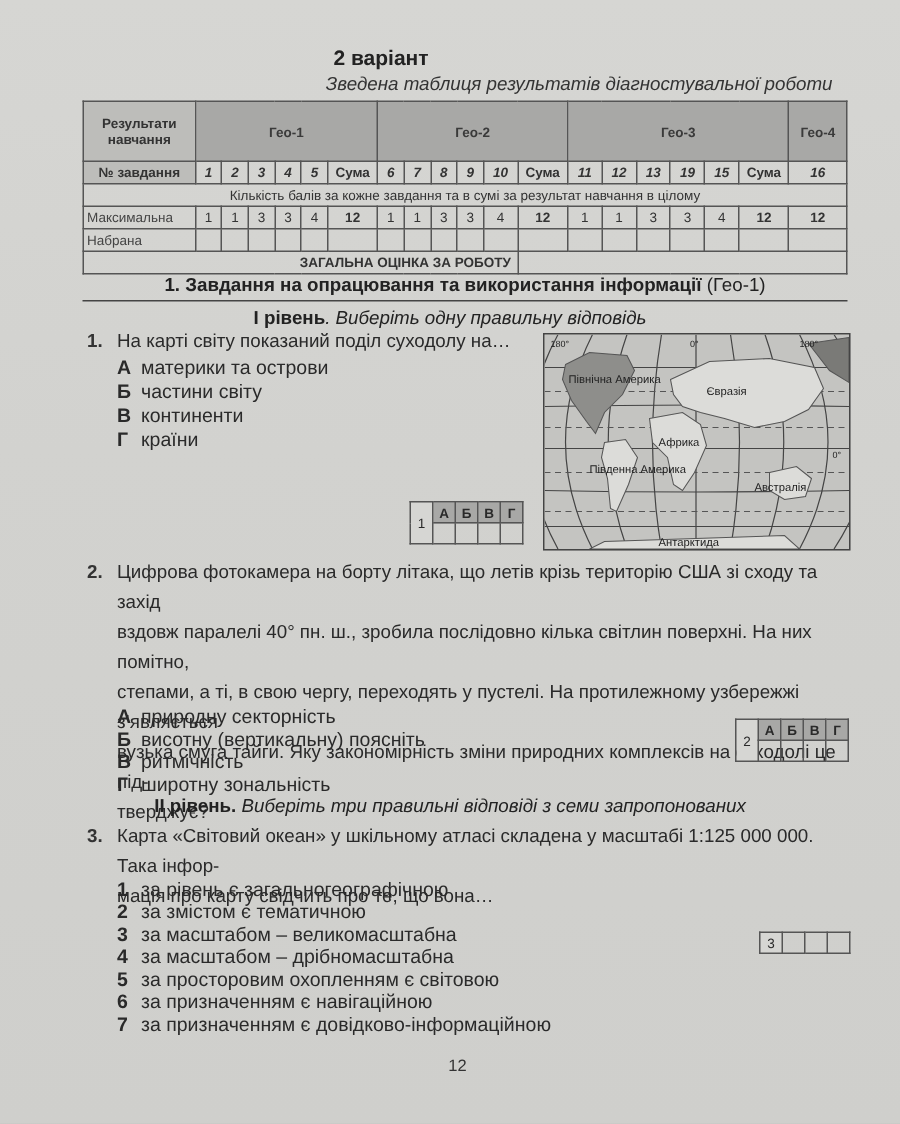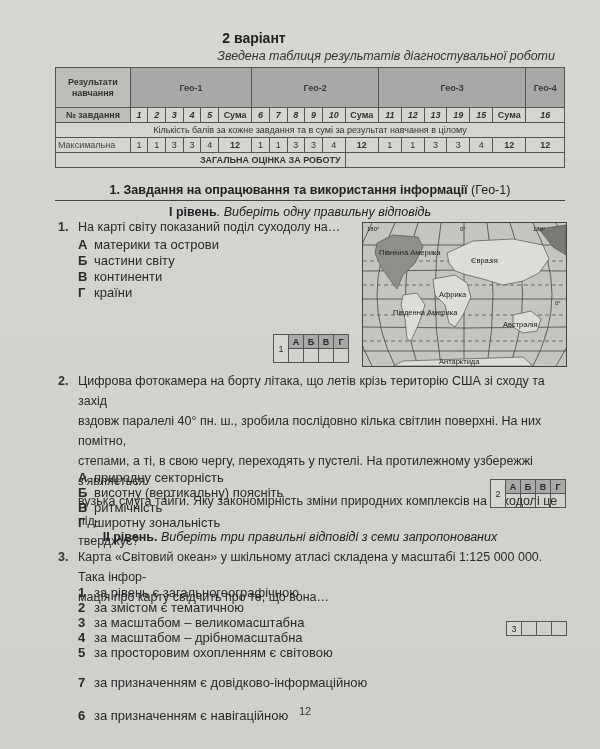--- a/index.html
+++ b/index.html
@@ -151,20 +151,42 @@
       <td>3</td>
       <td>4</td>
       <td class="bold">12</td>
       <td>1</td>
       <td>1</td>
       <td>3</td>
       <td>3</td>
       <td>4</td>
       <td class="bold">12</td>
       <td class="bold">12</td>
+    </tr>
+    <tr>
+      <td class="lbl">Набрана</td>
+      <td></td>
+          <td></td>
+          <td></td>
+          <td></td>
+          <td></td>
+          <td></td>
+      <td></td>
+          <td></td>
+          <td></td>
+          <td></td>
+          <td></td>
+          <td></td>
+      <td></td>
+          <td></td>
+          <td></td>
+          <td></td>
+          <td></td>
+          <td></td>
+      <td></td>
     </tr>
     <tr>
       <td colspan="12" class="bold" style="text-align:right;padding-right:4px;">ЗАГАЛЬНА ОЦІНКА ЗА РОБОТУ</td>
       <td colspan="8"></td>
     </tr>
   </tbody>
     </table>
 
   <div class="section-title">
     <span>1. Завдання на опрацювання та використання інформації</span>
@@ -291,21 +313,21 @@
   <div class="q-text" style="left:78px;top:547px;width:490px;">
     <div>Карта «Світовий океан» у шкільному атласі складена у масштабі 1:125 000 000. Така інфор-</div>
     <div>мація про карту свідчить про те, що вона…</div>
   </div>
   <div class="q3opts">
     <div class="opt" style="left:78px;top:585px;"><span class="key">1</span><span>за рівень є загальногеографічною</span></div>
     <div class="opt" style="left:78px;top:600px;"><span class="key">2</span><span>за змістом є тематичною</span></div>
     <div class="opt" style="left:78px;top:615px;"><span class="key">3</span><span>за масштабом – великомасштабна</span></div>
     <div class="opt" style="left:78px;top:630px;"><span class="key">4</span><span>за масштабом – дрібномасштабна</span></div>
     <div class="opt" style="left:78px;top:645px;"><span class="key">5</span><span>за просторовим охопленням є світовою</span></div>
-    <div class="opt" style="left:78px;top:660px;margin-top:48px;"><span class="key">6</span><span>за призначенням є навігаційною</span></div>
+    <div class="opt" style="left:78px;top:660px;"><span class="key">6</span><span>за призначенням є навігаційною</span></div>
     <div class="opt" style="left:78px;top:675px;"><span class="key">7</span><span>за призначенням є довідково-інформаційною</span></div>
   </div>
 
   <table class="ans" style="left:506px;top:621px;">
     <tbody>
         <tr>
       <td class="n">3</td>
       <td></td>
       <td></td>
       <td></td>

